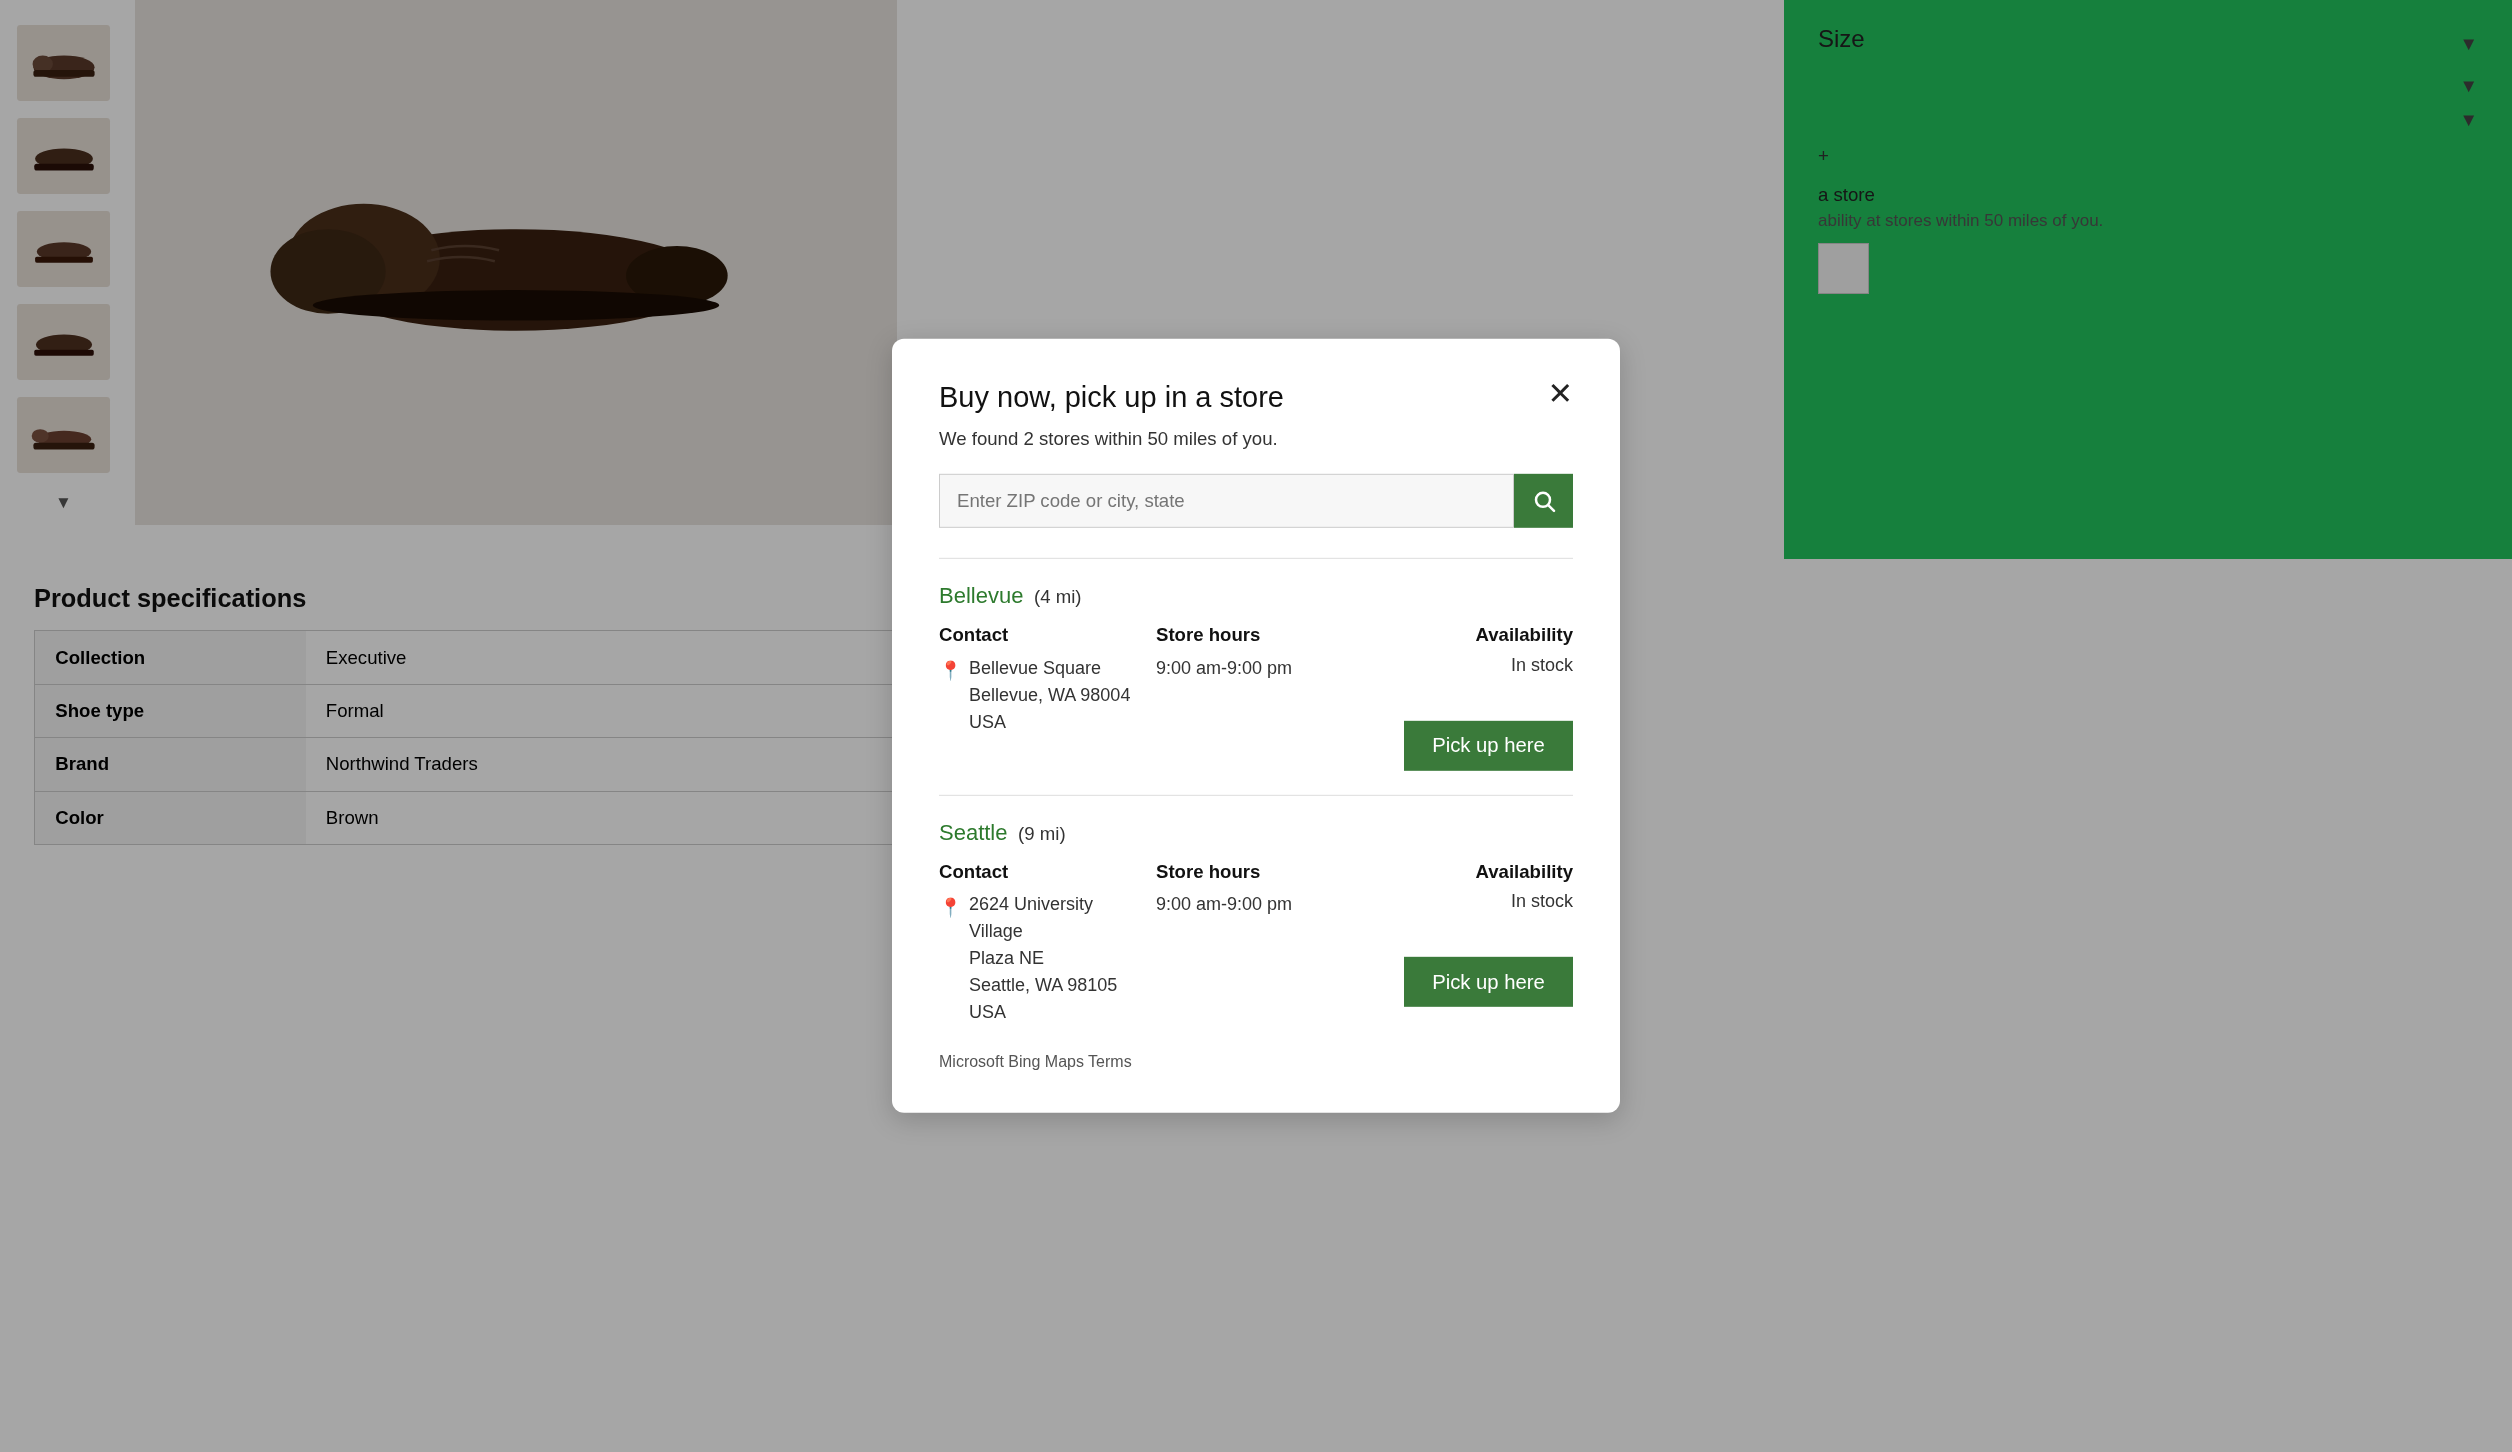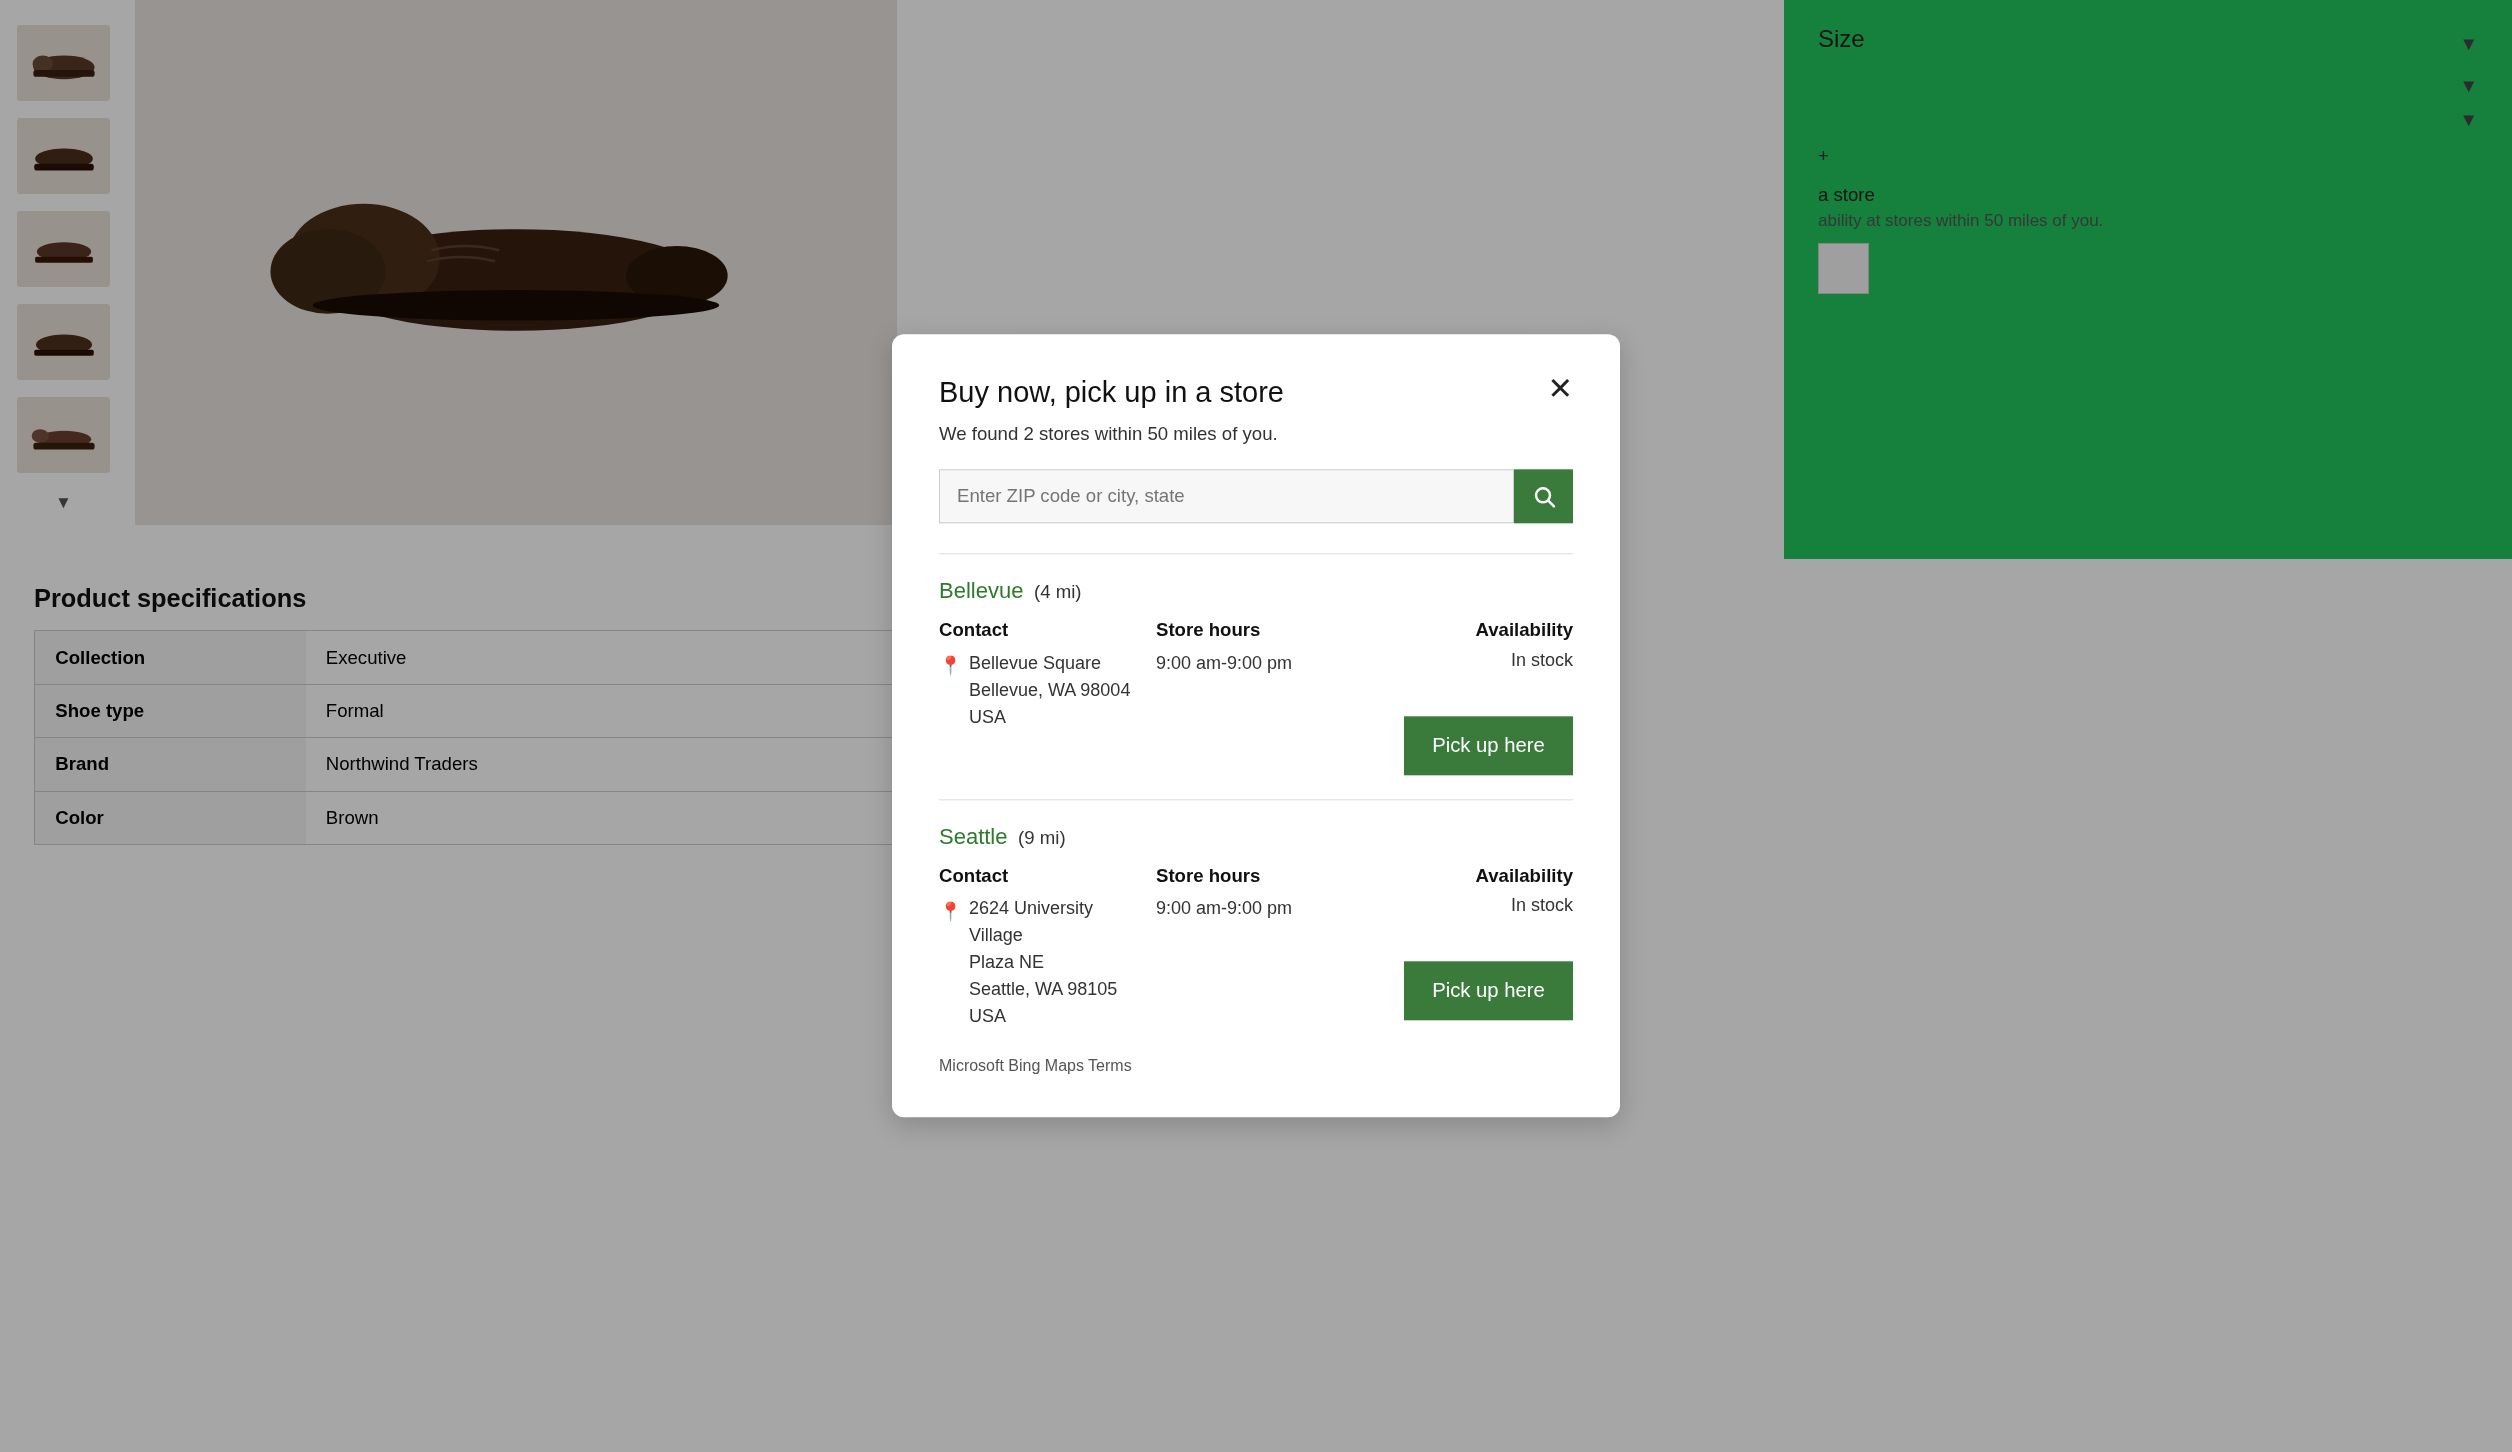--- a/index.html
+++ b/index.html
@@ -328,21 +328,21 @@
     .in-stock-text {
       font-size: 18px;
       color: #333;
       text-align: right;
       margin-bottom: 10.2px;
     }
 
     .pickup-btn {
       display: block;
       width: 169px;
-      height: 59px;
+      height: 50px;
       background: #3a7a3a;
       color: #fff;
       font-size: 20.3px;
       border: none;
       cursor: pointer;
       margin-left: auto;
       margin-top: 45px;
     }
 
     .bing-maps-terms {

